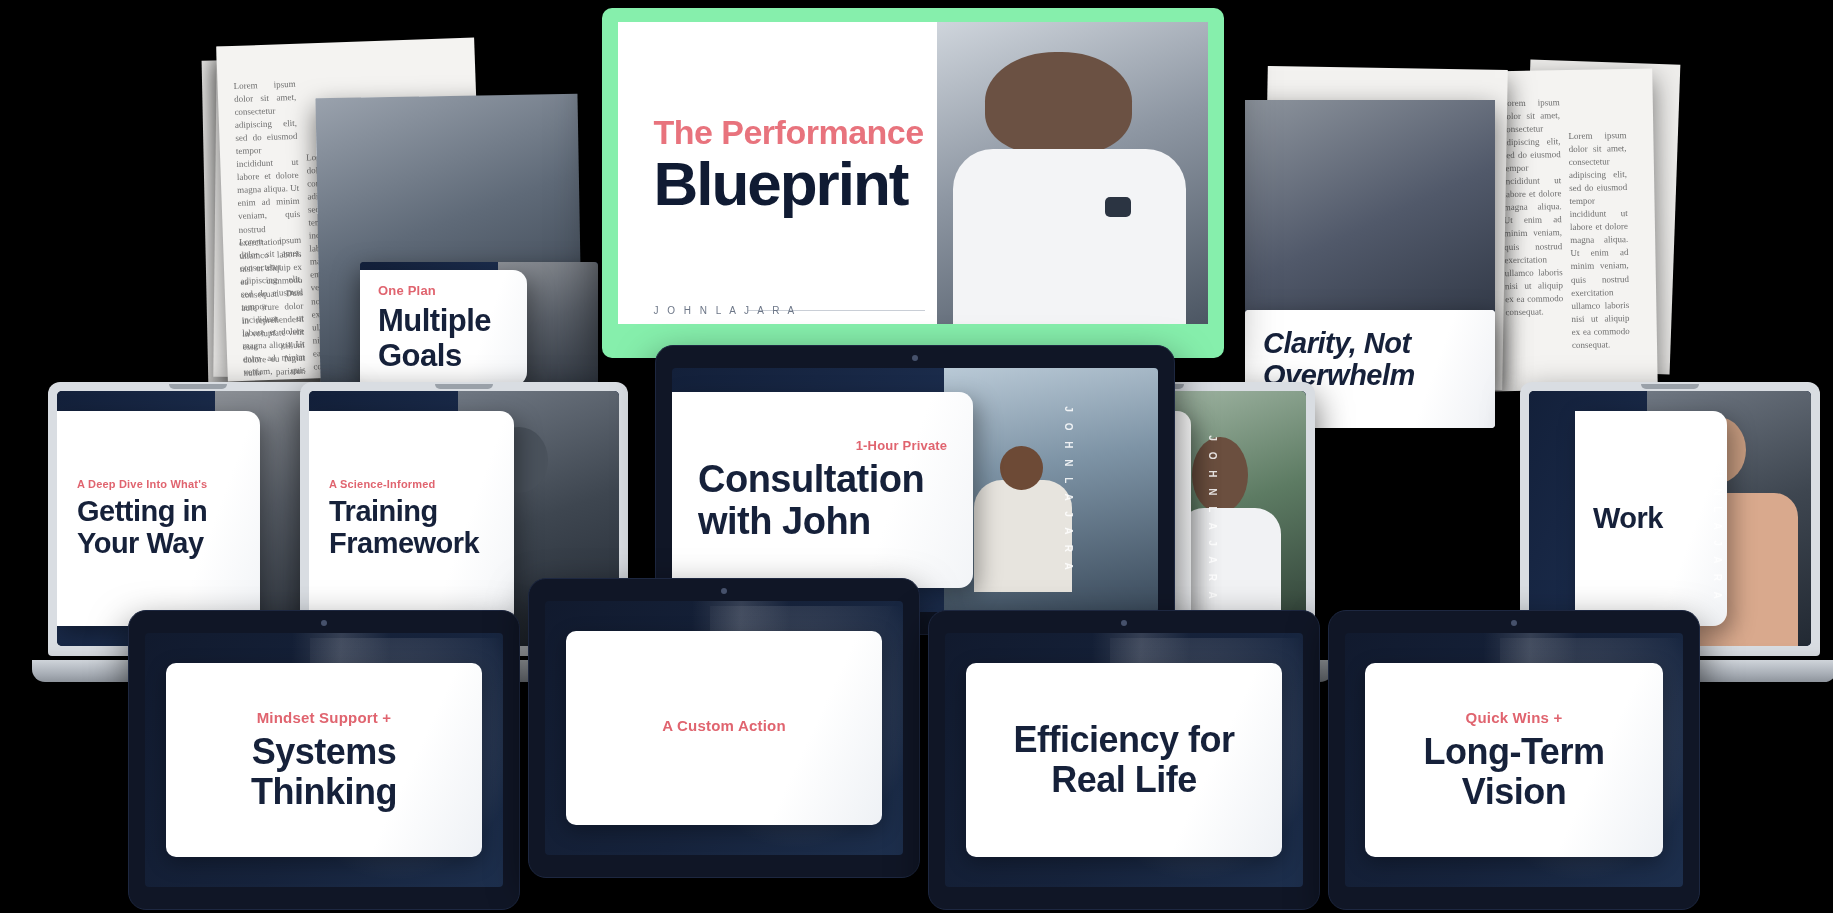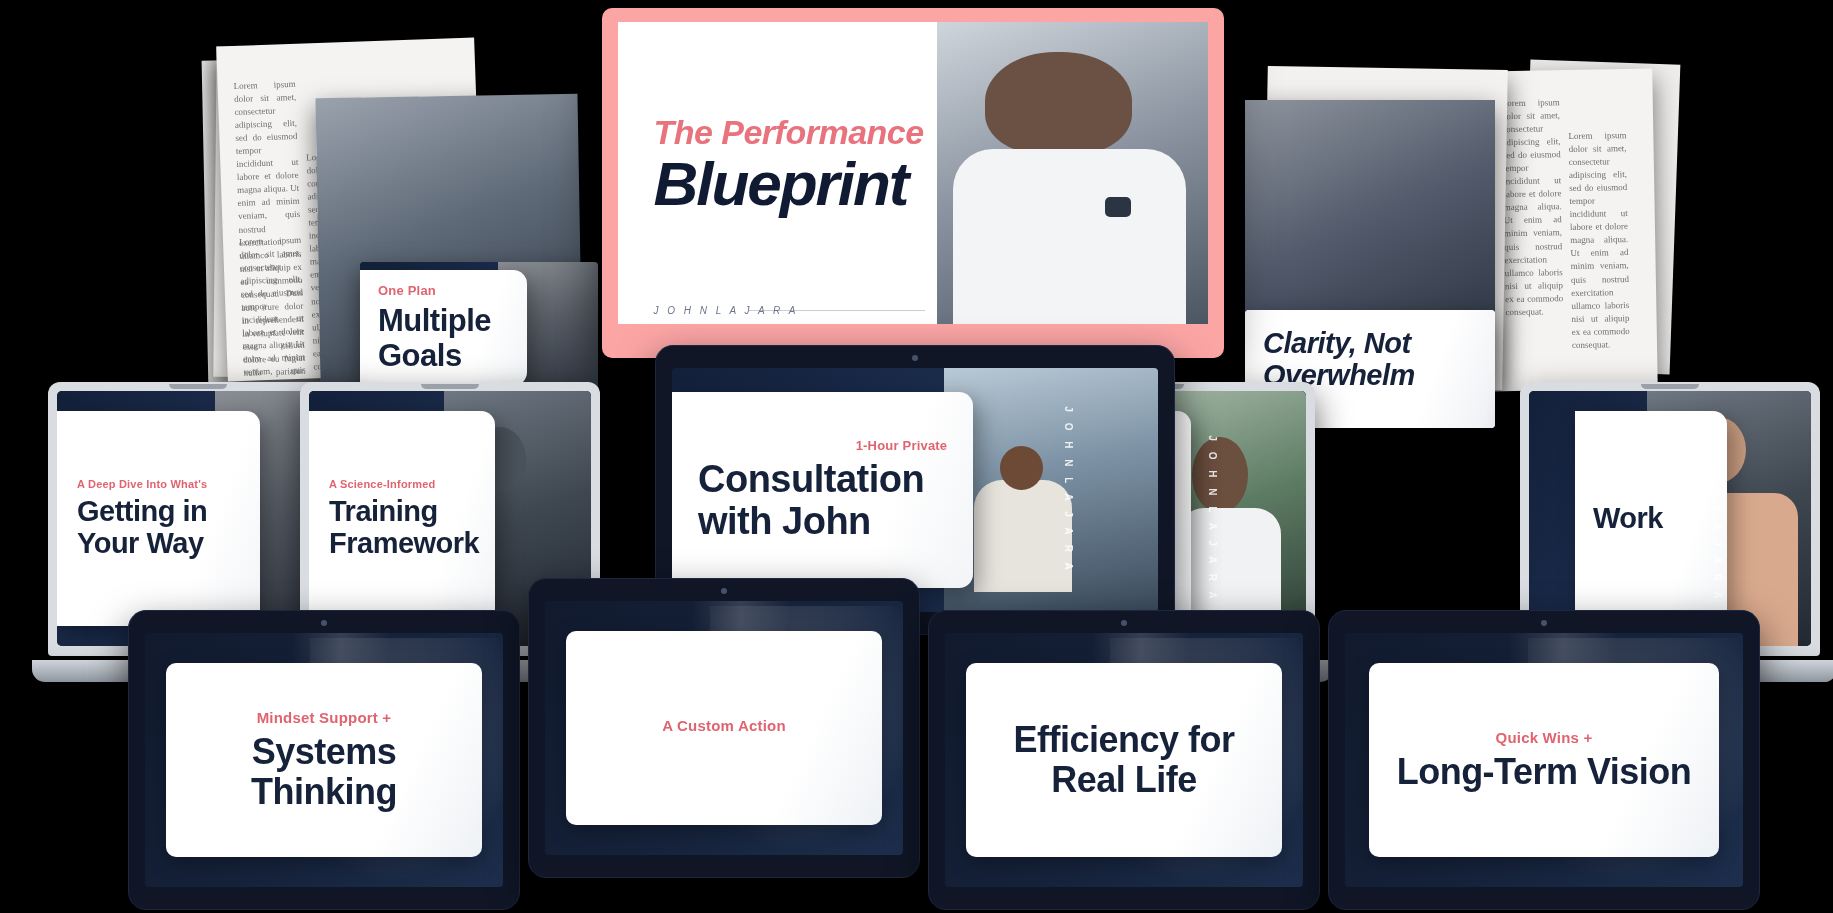--- a/index.html
+++ b/index.html
@@ -119,25 +119,24 @@
     width: 130%; height: 80%;
     background: linear-gradient(100deg, rgba(255,255,255,0) 40%, rgba(255,255,255,.14) 50%, rgba(255,255,255,0) 60%);
     transform: rotate(-8deg);
     pointer-events: none;
   }
 
   
   .hero { position: absolute; }
   .hero .frame {
     position: absolute; inset: 0;
-    background: #fca5a5;
+    background: #86efac;
     border-radius: 10px;
     box-shadow: 0 18px 50px rgba(0,0,0,.6);
     padding: 14px 16px 34px 16px;
-    font-style: italic;
   }
   .hero .inner {
     position: relative; width: 100%; height: 100%;
     background: #fff; overflow: hidden;
   }
   .hero .hero-photo {
     position: absolute; right: 0; top: 0; width: 46%; height: 100%;
     background: linear-gradient(160deg,#cfd5dc,#8e97a3 45%,#4c5663);
   }
   .hero .hero-text { position: absolute; left: 6%; top: 30%; }
@@ -256,21 +255,21 @@
           <div class="card" style="width:72%; padding:0 20px;">
             <div class="eyebrow" style="font-size:11px;">A Deep Dive Into What's</div>
             <div class="headline" style="font-size:29px;">Getting in Your Way</div>
           </div>
         </div>
       </div>
     </div>
     <div class="base"></div>
   </div>
 
-  <div class="laptop" style="left:300px; top:382px; width:300px; height:300px;">
+  <div class="laptop" style="left:300px; top:382px; width:328px; height:300px;">
     <div class="lid">
       <div class="notch"></div>
       <div class="screen">
         <div class="slide">
           <div class="photo person-b" style="width:52%;">
             <div style="position:absolute; left:20%; top:14%; width:36%; height:26%; border-radius:50%; background:#4a525c;"></div>
           </div>
           <div class="card" style="width:66%; padding:0 20px;">
             <div class="eyebrow" style="font-size:11px;">A Science-Informed</div>
             <div class="headline" style="font-size:29px;">Training Framework</div>
@@ -379,21 +378,21 @@
           <div class="diag-sheen"></div>
           <div class="inner-card">
 
             <div class="headline">Efficiency for Real Life</div>
           </div>
         </div>
       </div>
     </div>
   </div>
 
-  <div class="tablet btab" style="left:1328px; top:610px; width:432px; height:300px;">
+  <div class="tablet btab" style="left:1328px; top:610px; width:372px; height:300px;">
     <div class="body">
       <div class="cam"></div>
       <div class="screen">
         <div class="slide-light">
           <div class="ghost"></div>
           <div class="diag-sheen"></div>
           <div class="inner-card">
             <div class="eyebrow">Quick Wins +</div>
             <div class="headline">Long-Term Vision</div>
           </div>

